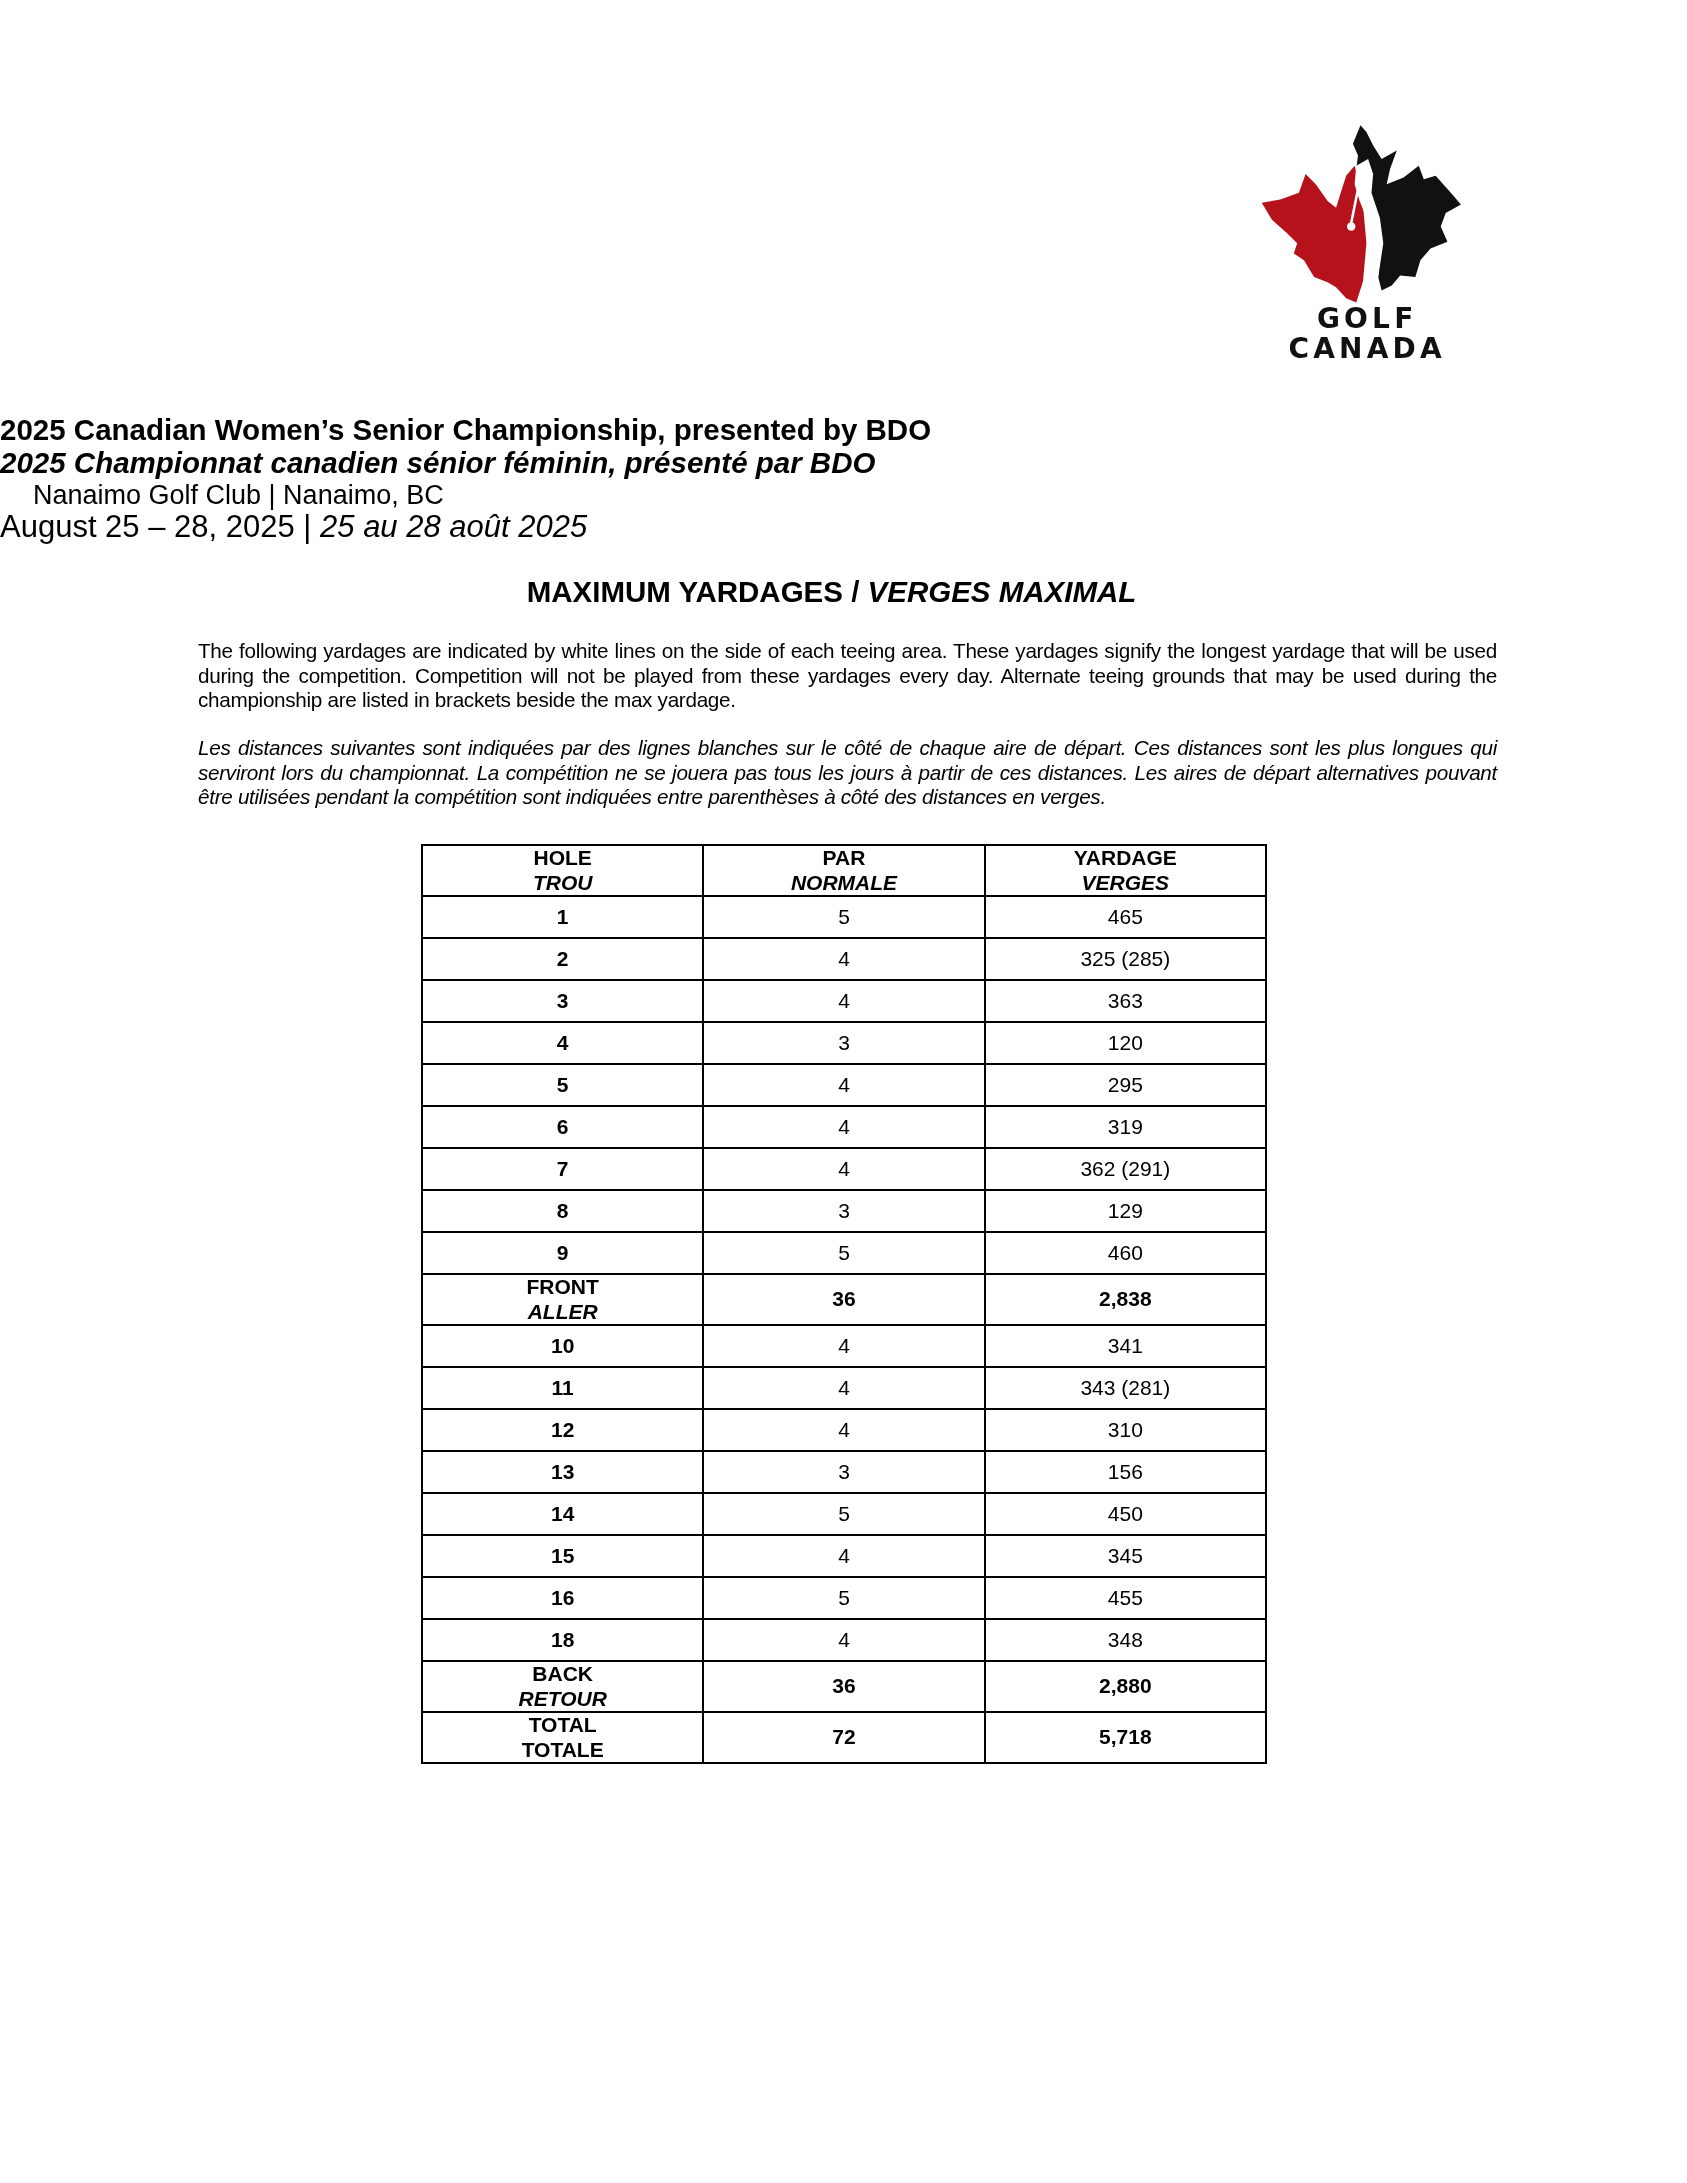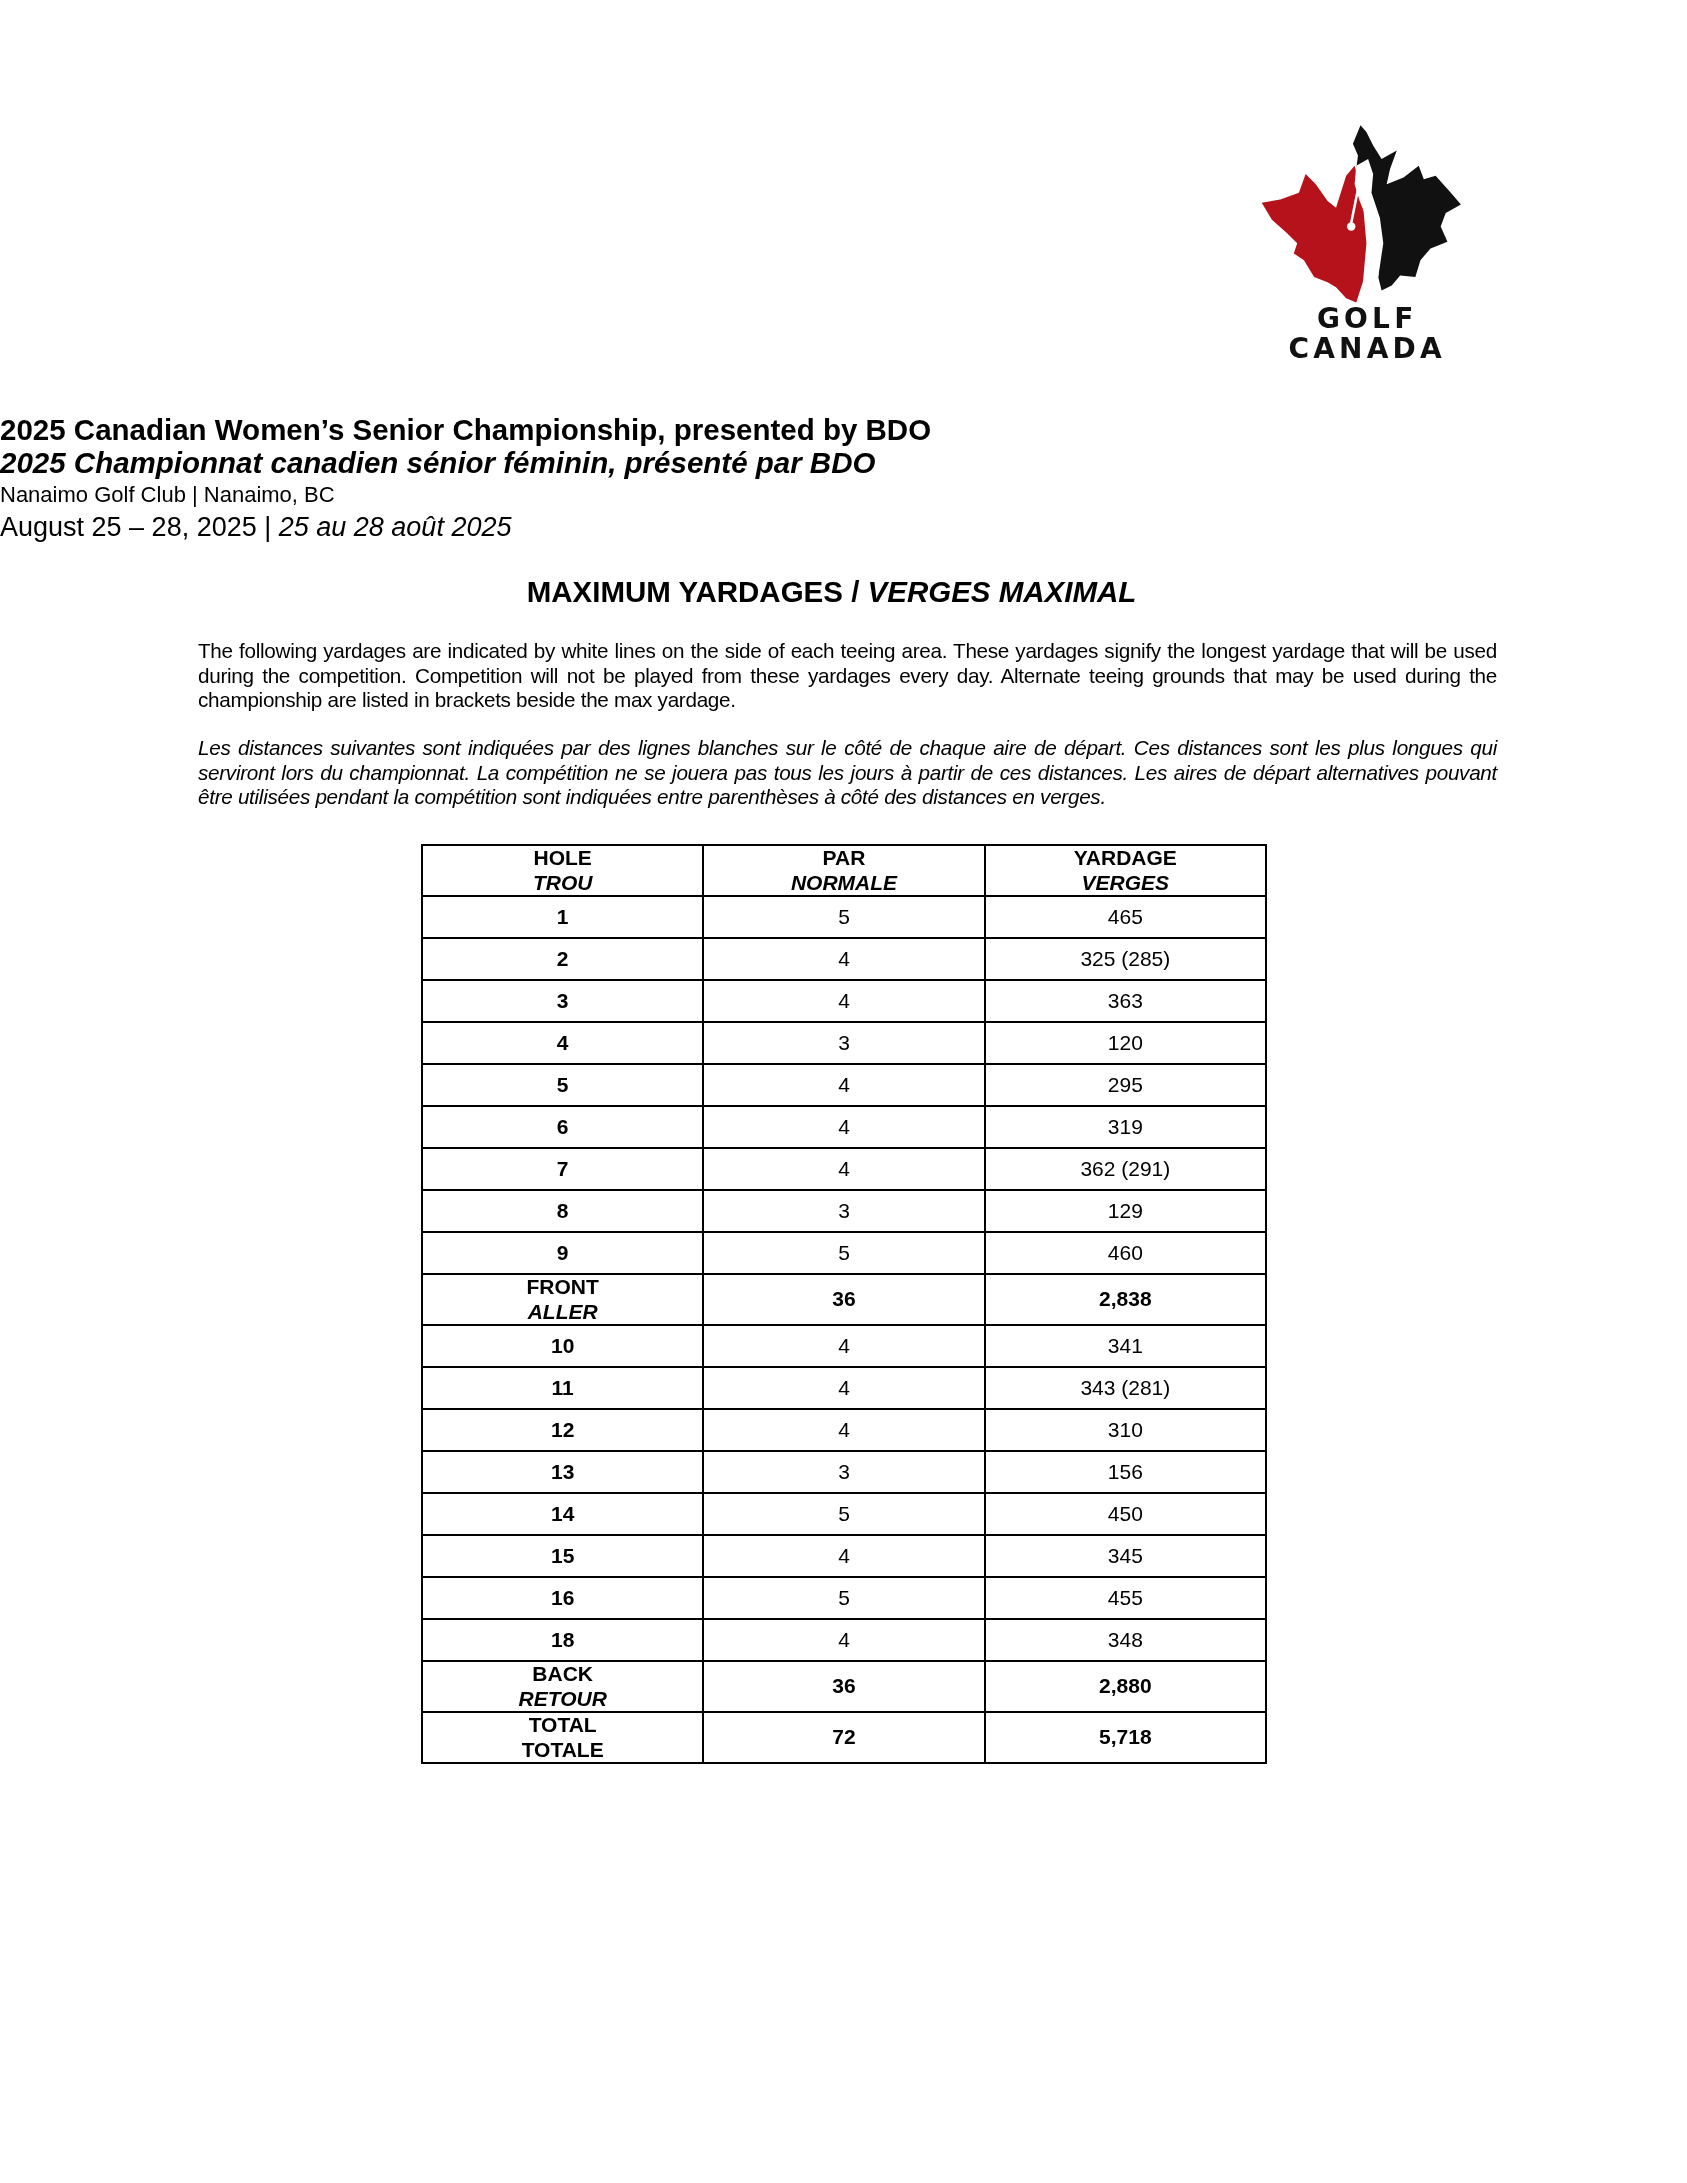--- a/index.html
+++ b/index.html
@@ -51,22 +51,22 @@
       width: 1687px;
       text-align: left;
     }
     .header .line {
       display: block;
       font-size: 29.5px;
       line-height: 33px;
     }
     .header .title-en { font-weight: bold; }
     .header .title-fr { font-weight: bold; font-style: italic; }
-    .header .venue { font-size: 22px; line-height: 32px; }
-    .header .dates { font-size: 27px; line-height: 32px; }
+    .header .venue { font-size: 27px; line-height: 32px; padding-left: 33px; }
+    .header .dates { font-size: 31px; line-height: 32px; }
     .header .dates .fr { font-style: italic; }
 
     .section-title {
       position: absolute;
       left: 0;
       top: 575px;
       width: 1663px;
       text-align: center;
       font-size: 29.5px;
       font-weight: bold;

